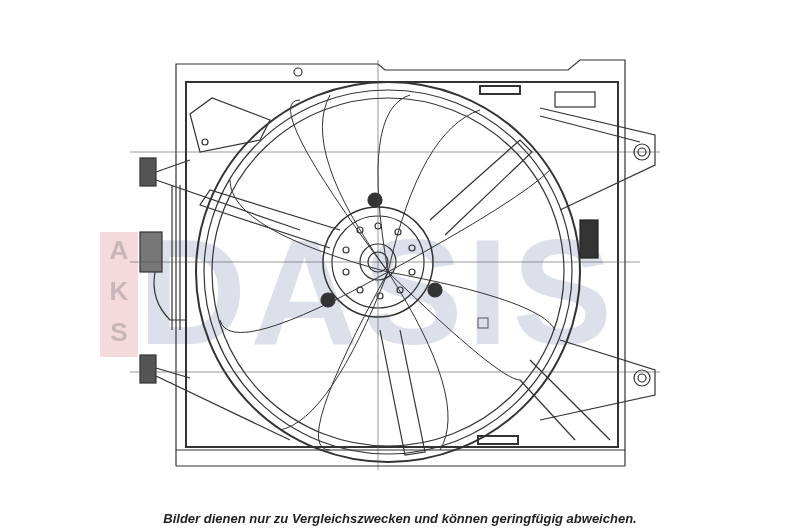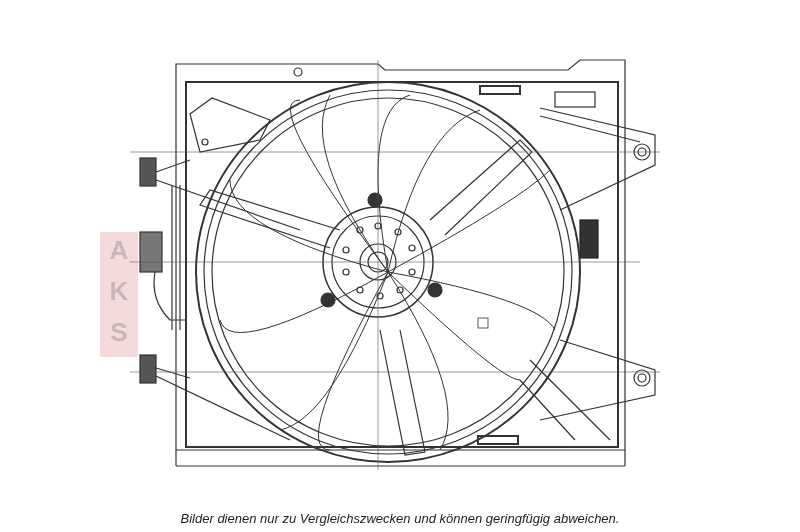--- a/index.html
+++ b/index.html
@@ -3,34 +3,35 @@
   <meta charset="utf-8">
   <style>
     html, body { margin: 0; padding: 0; background: #ffffff; }
     body { width: 800px; height: 532px; position: relative; overflow: hidden; font-family: "Liberation Sans", sans-serif; }
     .stage { position: absolute; left: 0; top: 0; width: 800px; height: 532px; }
     .stage svg { position: absolute; left: 0; top: 0; }
     .watermark { position: absolute; left: 0; top: 0; width: 800px; height: 532px; pointer-events: none; }
     .wm-aks { position: absolute; left: 100px; top: 232px; width: 38px; height: 125px; background: #f3d3d6; opacity: 0.85; }
     .wm-aks-letters { position: absolute; left: 104px; top: 230px; width: 30px; color: #c9b6b9; font-family: "Liberation Sans", sans-serif; font-weight: bold; font-size: 26px; line-height: 41px; text-align: center; }
     .wm-dasis { position: absolute; left: 138px; top: 222px; color: #d6dbe8; font-family: "Liberation Sans", sans-serif; font-weight: bold; font-size: 150px; letter-spacing: 4px; line-height: 140px; opacity: 0.85; }
-    .caption { position: absolute; left: 0; top: 511px; width: 800px; text-align: center; font-family: "Liberation Sans", sans-serif; font-style: italic; font-size: 13px; color: #222222; }
+    .caption { position: absolute; left: 0; top: 511px; width: 800px; text-align: center; font-family: "Liberation Sans", sans-serif; font-style: italic; font-size: 13px; color: #222222; font-weight: bold; }
   </style>
 </head>
 <body>
 
 <div class="stage">
 
   <div class="watermark">
     <div class="wm-aks"></div>
     <div class="wm-aks-letters">
       <div>A</div>
       <div>K</div>
       <div>S</div>
     </div>
+    <div class="wm-dasis">DASIS</div>
   </div>
 
   <svg width="800" height="532" viewBox="0 0 800 532">
     <g fill="none" stroke="#333" stroke-width="1.2">
 
       <path d="M176 64 L378 64 L385 70 L568 70 L580 60 L625 60 L625 450 L176 450 Z"></path>
       <rect x="186" y="82" width="432" height="365" stroke-width="2"></rect>
       <line x1="176" y1="466" x2="625" y2="466"></line>
       <line x1="176" y1="450" x2="176" y2="466"></line>
       <line x1="625" y1="450" x2="625" y2="466"></line>

